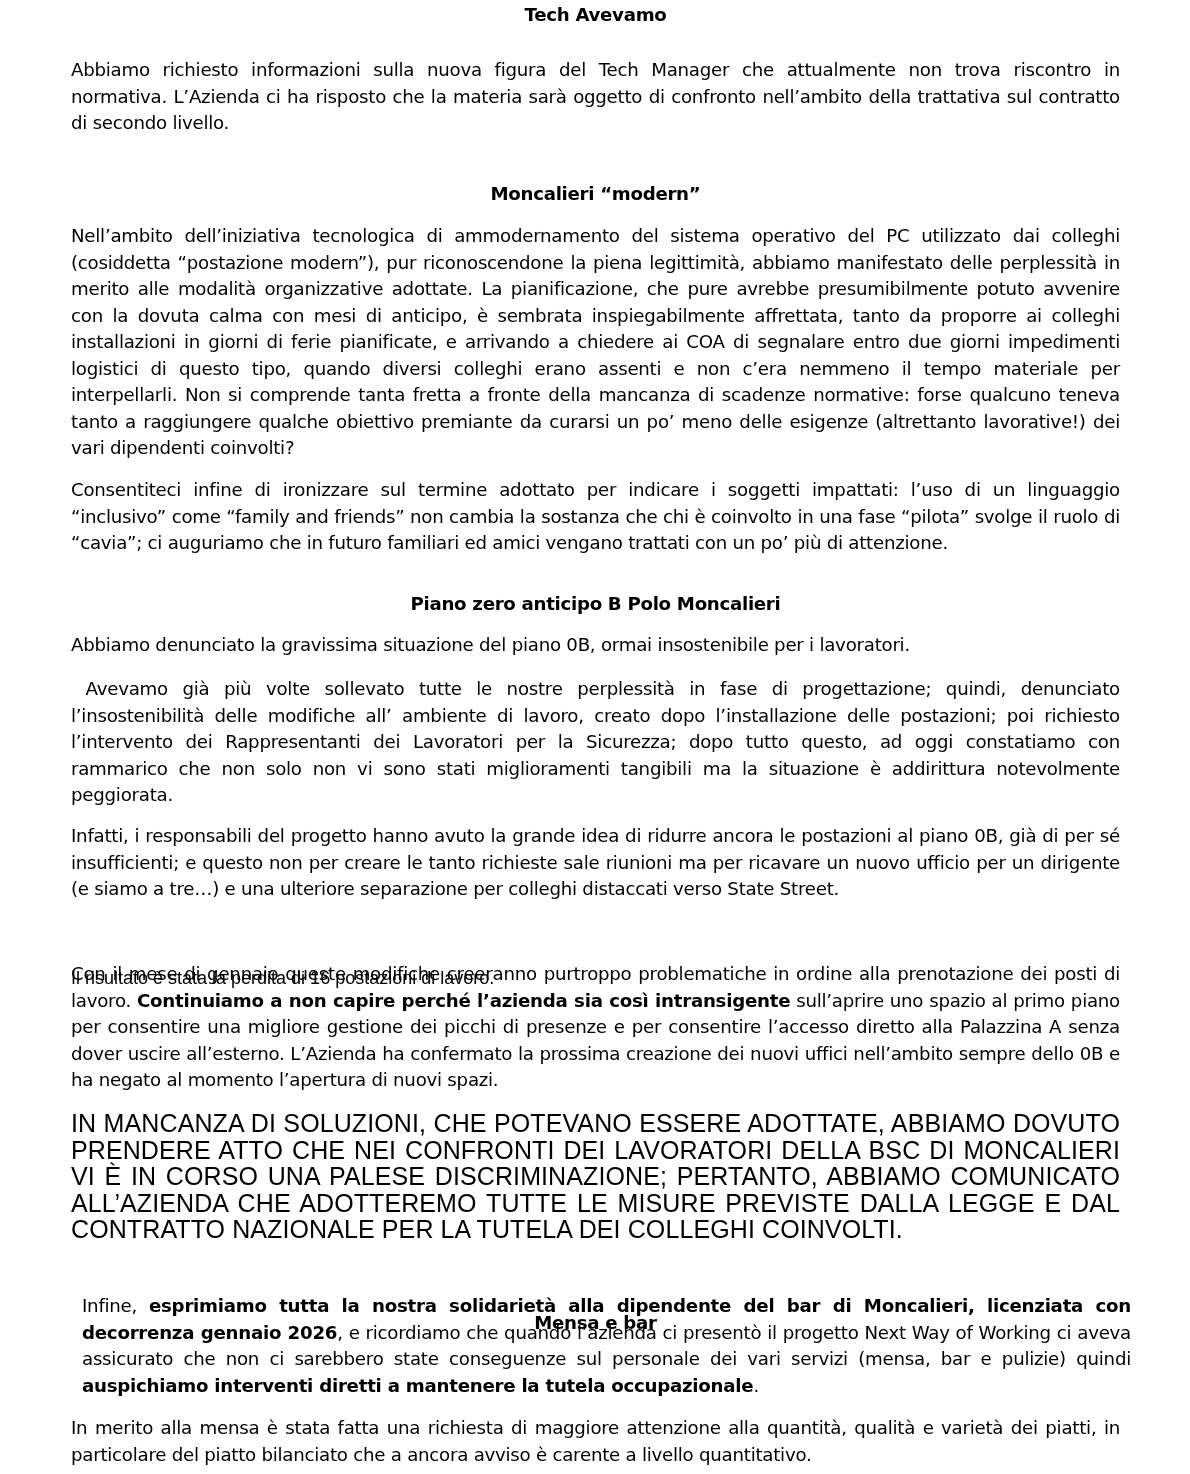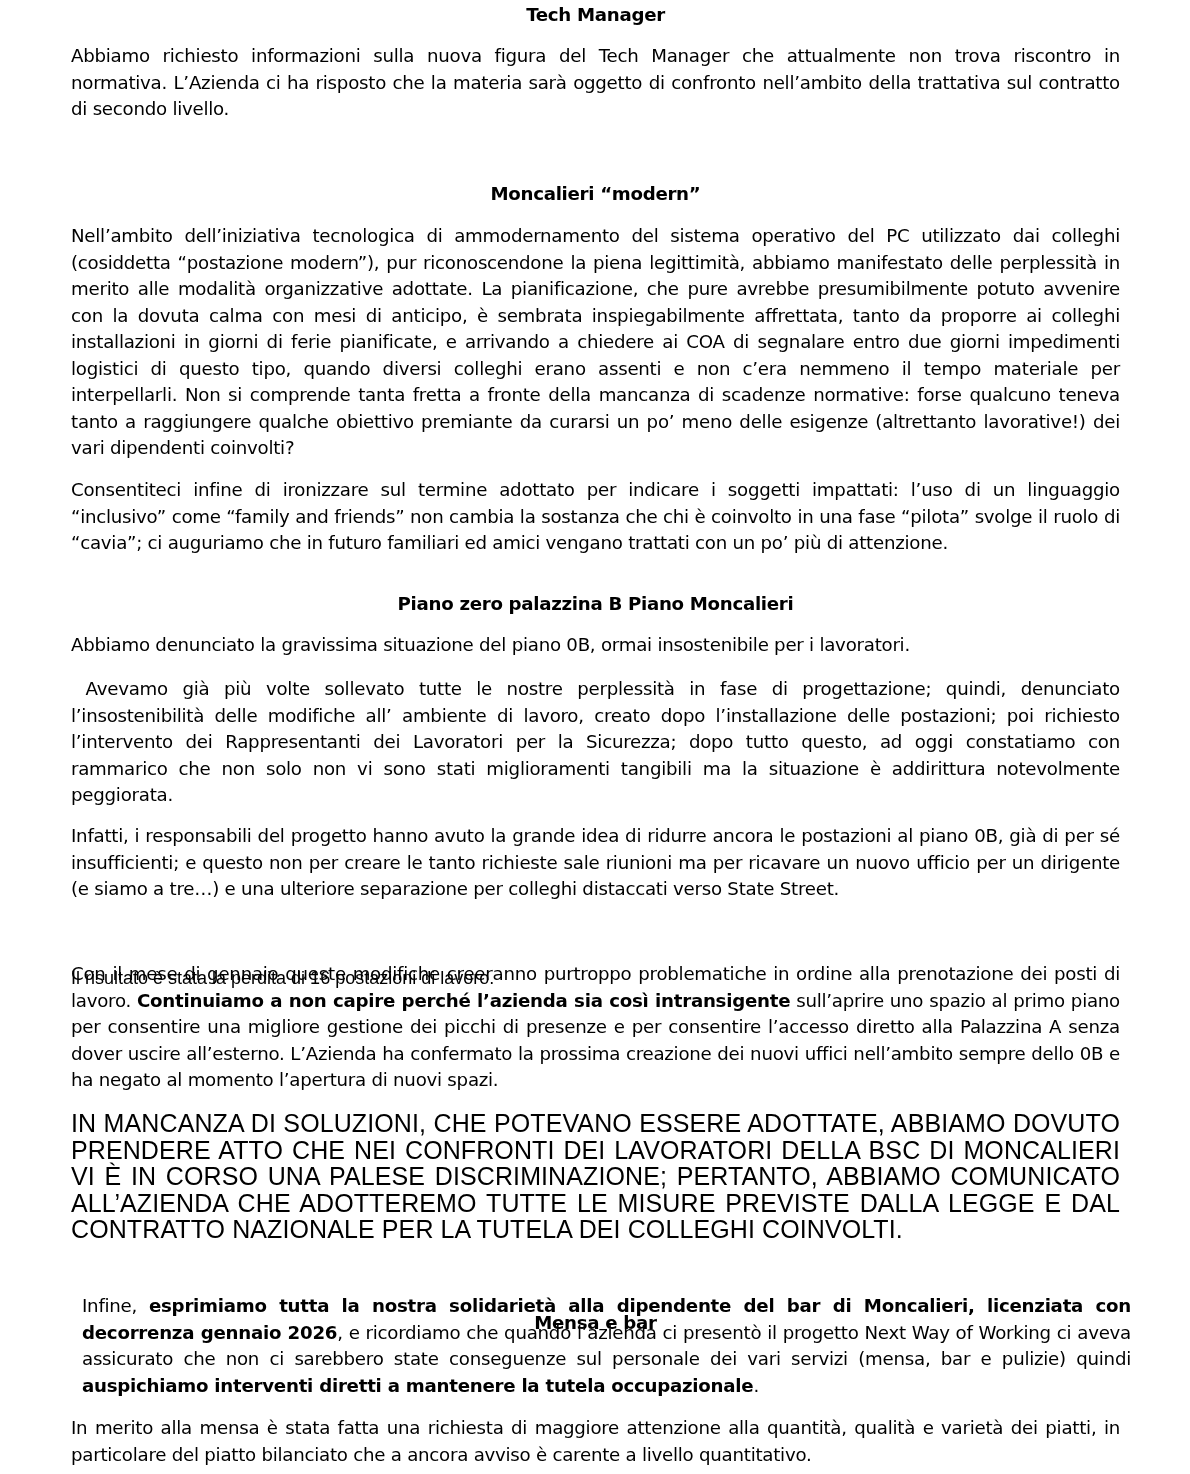--- a/index.html
+++ b/index.html
@@ -49,28 +49,28 @@
       font-size: 25px;
       line-height: 26.5px;
       letter-spacing: 0.1px;
     }
   </style>
 </head>
 <body>
 
 <div class="page">
 
-  <h2 class="heading" style="position:absolute; top:2px; left:0; width:1049px;">Tech Manager</h2>
-  <p class="para" style="position:absolute; top:43px; left:0; width:1049px;">Abbiamo richiesto informazioni sulla nuova figura del Tech Manager che attualmente non trova riscontro in normativa. L’Azienda ci ha risposto che la materia sarà oggetto di confronto nell’ambito della trattativa sul contratto di secondo livello.</p>
+  <h2 class="heading" style="position:absolute; top:2px; left:0; width:1049px;">Tech Avevamo</h2>
+  <p class="para" style="position:absolute; top:57px; left:0; width:1049px;">Abbiamo richiesto informazioni sulla nuova figura del Tech Manager che attualmente non trova riscontro in normativa. L’Azienda ci ha risposto che la materia sarà oggetto di confronto nell’ambito della trattativa sul contratto di secondo livello.</p>
 
   <h2 class="heading" style="position:absolute; top:181px; left:0; width:1049px;">Moncalieri  “modern”</h2>
   <p class="para" style="position:absolute; top:223px; left:0; width:1049px;">Nell’ambito dell’iniziativa tecnologica di ammodernamento del sistema operativo del PC utilizzato dai colleghi (cosiddetta “postazione modern”), pur riconoscendone la piena legittimità, abbiamo manifestato delle perplessità in merito alle modalità organizzative adottate. La pianificazione, che pure avrebbe presumibilmente potuto avvenire con la dovuta calma con mesi di anticipo, è sembrata inspiegabilmente affrettata, tanto da proporre ai colleghi installazioni in giorni di ferie pianificate, e arrivando a chiedere ai COA di segnalare entro due giorni impedimenti logistici di questo tipo, quando diversi colleghi erano assenti e non c’era nemmeno il tempo materiale per interpellarli. Non si comprende tanta fretta a fronte della mancanza di scadenze normative: forse qualcuno teneva tanto a raggiungere qualche obiettivo premiante da curarsi un po’ meno delle esigenze (altrettanto lavorative!) dei vari dipendenti coinvolti?</p>
   <p class="para" style="position:absolute; top:477px; left:0; width:1049px;">Consentiteci infine di ironizzare sul termine adottato per indicare i soggetti impattati: l’uso di un linguaggio “inclusivo” come “family and friends” non cambia la sostanza che chi è coinvolto in una fase “pilota” svolge il ruolo di “cavia”; ci auguriamo che in futuro familiari ed amici vengano trattati con un po’ più di attenzione.</p>
 
-  <h2 class="heading" style="position:absolute; top:591px; left:0; width:1049px;">Piano zero palazzina B Piano Moncalieri</h2>
+  <h2 class="heading" style="position:absolute; top:591px; left:0; width:1049px;">Piano zero anticipo B Polo Moncalieri</h2>
   <p class="para" style="position:absolute; top:632px; left:0; width:1049px;">Abbiamo denunciato la gravissima situazione del piano 0B, ormai insostenibile per i lavoratori.</p>
   <p class="para" style="position:absolute; top:676px; left:0; width:1049px; white-space:pre-wrap;"> Avevamo già più volte sollevato tutte le nostre perplessità in fase di progettazione; quindi, denunciato l’insostenibilità delle modifiche all’ ambiente di lavoro, creato dopo l’installazione delle postazioni; poi richiesto l’intervento dei Rappresentanti dei Lavoratori per la Sicurezza; dopo tutto questo, ad oggi constatiamo con rammarico che non solo non vi sono stati miglioramenti tangibili ma la situazione è addirittura notevolmente peggiorata.</p>
   <p class="para" style="position:absolute; top:823px; left:0; width:1049px;">Infatti, i responsabili del progetto hanno avuto la grande idea di ridurre ancora le postazioni al piano 0B, già di per sé insufficienti; e questo non per creare le tanto richieste sale riunioni ma per ricavare un nuovo ufficio per un dirigente (e siamo a tre…) e una ulteriore separazione per colleghi distaccati verso State Street.</p>
   <p class="para narrow" style="position:absolute; top:965px; left:0; width:1049px;">Il risultato è stata la perdita di 16 postazioni di lavoro.</p>
   <p class="para" style="position:absolute; top:961px; left:0; width:1049px;">
     <span>Con il mese di gennaio queste modifiche creeranno purtroppo problematiche in ordine alla prenotazione dei posti di lavoro. </span><b>Continuiamo a non capire perché l’azienda sia così intransigente</b><span> sull’aprire uno spazio al primo piano per consentire una migliore gestione dei picchi di presenze e per consentire l’accesso diretto alla Palazzina A senza dover uscire all’esterno. L’Azienda ha confermato la prossima creazione dei nuovi uffici nell’ambito sempre dello 0B e ha negato al momento l’apertura di nuovi spazi.</span>
   </p>
   <p class="para caps" style="position:absolute; top:1110px; left:0; width:1049px;">IN MANCANZA DI SOLUZIONI, CHE POTEVANO ESSERE ADOTTATE, ABBIAMO DOVUTO PRENDERE ATTO CHE NEI CONFRONTI DEI LAVORATORI DELLA BSC DI MONCALIERI VI È IN CORSO UNA PALESE DISCRIMINAZIONE; PERTANTO, ABBIAMO COMUNICATO ALL’AZIENDA CHE ADOTTEREMO TUTTE LE MISURE PREVISTE DALLA LEGGE E DAL CONTRATTO NAZIONALE PER LA TUTELA DEI COLLEGHI COINVOLTI.</p>
 
   <h2 class="heading" style="position:absolute; top:1310px; left:0; width:1049px;">Mensa e bar</h2>

